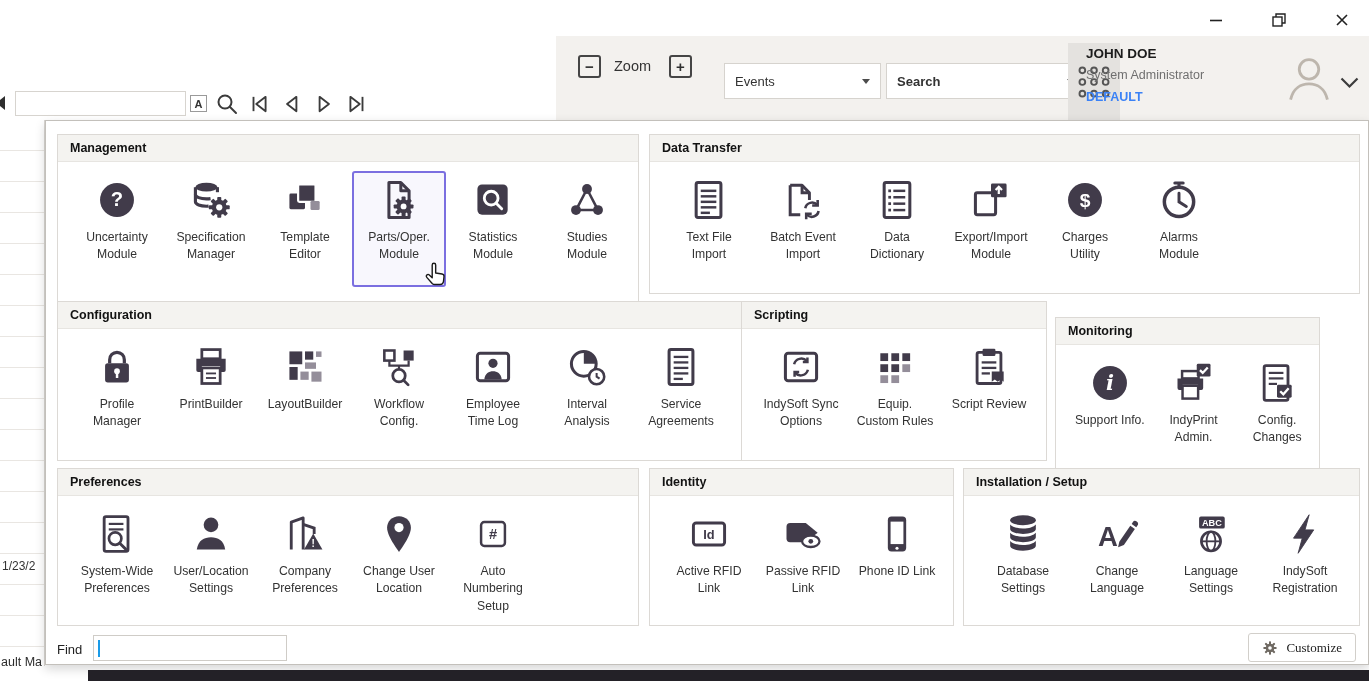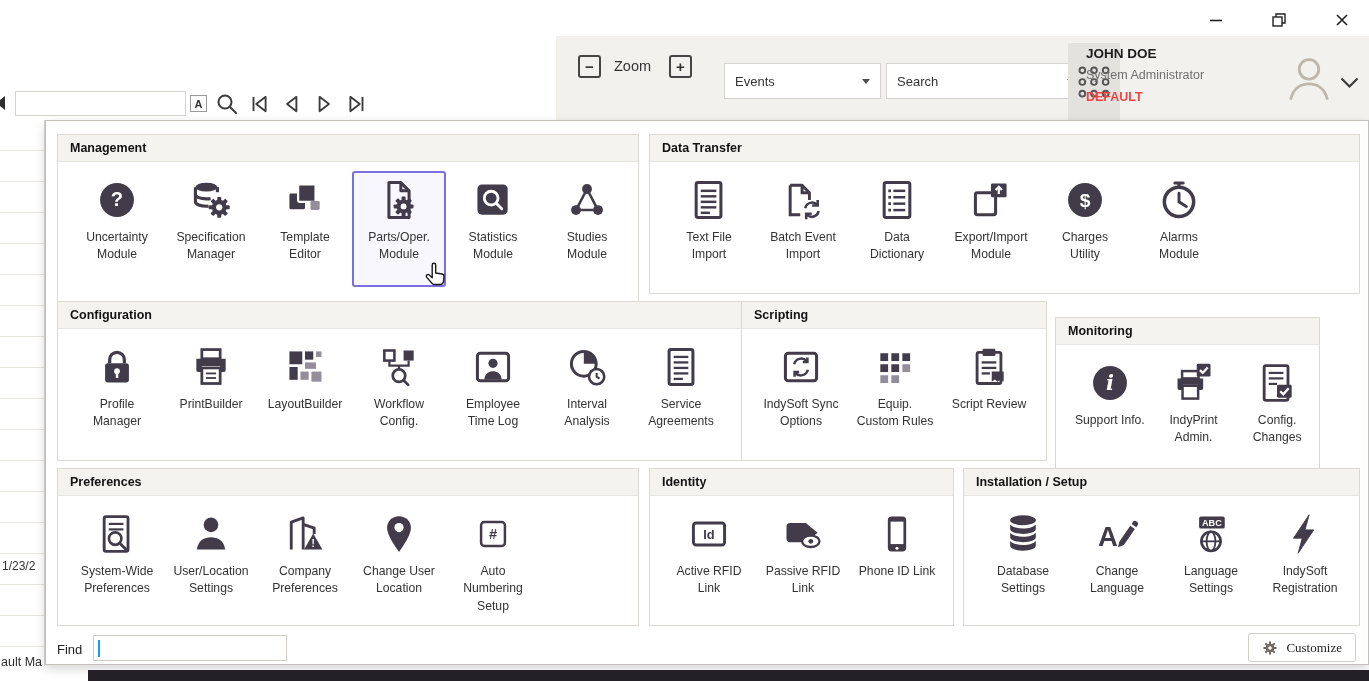--- a/index.html
+++ b/index.html
@@ -19,29 +19,29 @@
 #font-a{position:absolute;left:190px;top:95px;width:17px;height:17px;border:1px solid #9a9a9a;font-size:11px;font-weight:bold;display:flex;align-items:center;justify-content:center;color:#333;background:#fff;}
 #magnifier{position:absolute;left:215px;top:92px;width:24px;height:24px;}
 .nav-btn{position:absolute;top:93px;width:22px;height:22px;}
 #nav-first{left:248px;} #nav-prev{left:281px;} #nav-next{left:313px;} #nav-last{left:346px;}
 
 .zoom-btn{position:absolute;top:55px;width:23px;height:23px;border:2px solid #454545;border-radius:3px;display:flex;align-items:center;justify-content:center;font-size:15px;font-weight:bold;color:#2f2f2f;line-height:1;background:transparent;}
 #zoom-minus{left:578px;} #zoom-plus{left:669px;}
 #zoom-text{position:absolute;left:614px;top:58px;font-size:14.5px;color:#333;}
 
 .dropdown{position:absolute;top:63px;height:36px;background:#fff;border:1px solid #d6d3ce;display:flex;align-items:center;justify-content:space-between;padding:16px 10px;font-size:13px;color:#333;}
-#dd-events{left:724px;width:157px;} #dd-search{left:886px;width:200px;}
+#dd-events{left:724px;width:157px;} #dd-search{left:886px;width:200px;font-weight:bold;}
 .dd-caret{width:0;height:0;border-left:4.5px solid transparent;border-right:4.5px solid transparent;border-top:5.5px solid #4c4c4c;}
 
 #apps-btn{position:absolute;left:1068px;top:43px;width:52px;height:77px;background:#e4e2df;display:flex;align-items:center;justify-content:center;}
 
 #user-block{position:absolute;left:1086px;top:46px;width:182px;}
 #user-name{font-size:13.5px;font-weight:bold;color:#1c1c1c;}
 #user-role{font-size:12.5px;color:#6f6f6f;margin-top:7px;}
-#user-loc{font-size:12.5px;font-weight:bold;color:#ef4444;margin-top:8px;}
+#user-loc{font-size:12.5px;font-weight:bold;color:#3b82f6;margin-top:8px;}
 #avatar{position:absolute;left:1283px;top:52px;width:52px;height:52px;}
 #user-caret{position:absolute;left:1340px;top:77px;width:19px;height:12px;}
 
 #bg-table{position:absolute;left:0;top:120px;width:45px;height:546px;border-right:1px solid #d9d6d2;
   background-image:repeating-linear-gradient(to bottom,#fff 0,#fff 30px,#e9e6e2 30px,#e9e6e2 31px);}
 #bg-text1{position:absolute;left:2px;top:527px;font-size:12px;color:#333;white-space:nowrap;z-index:1;margin-top:32px;}
 #bg-text2{position:absolute;left:1px;top:655px;font-size:12.5px;color:#2c2c2c;white-space:nowrap;z-index:1;}
 #bottom-bar{position:absolute;left:88px;top:670px;width:1281px;height:11px;background:#232127;z-index:6;}
 
 #panel{position:absolute;left:45px;top:120px;width:1324px;height:545px;background:#fff;border:1px solid #c3c0bb;box-shadow:0 4px 10px rgba(0,0,0,.16);z-index:5;}

